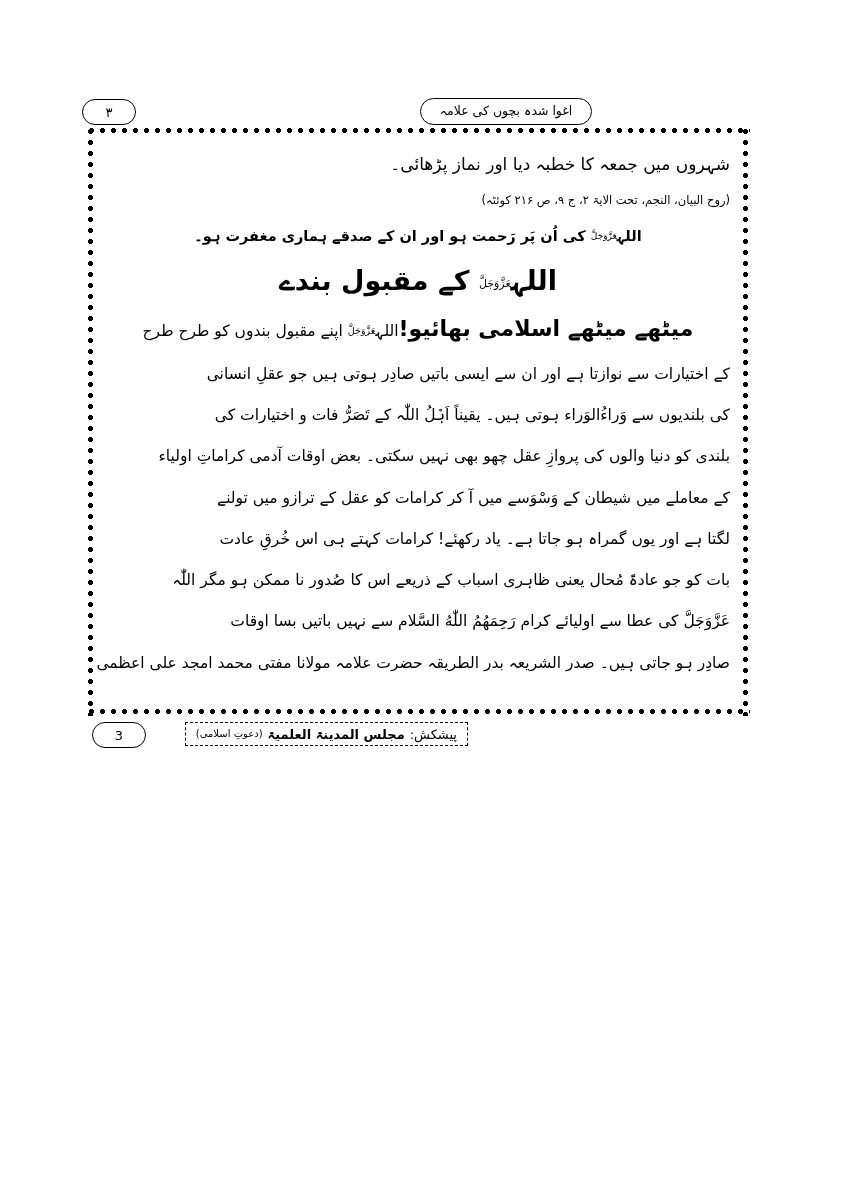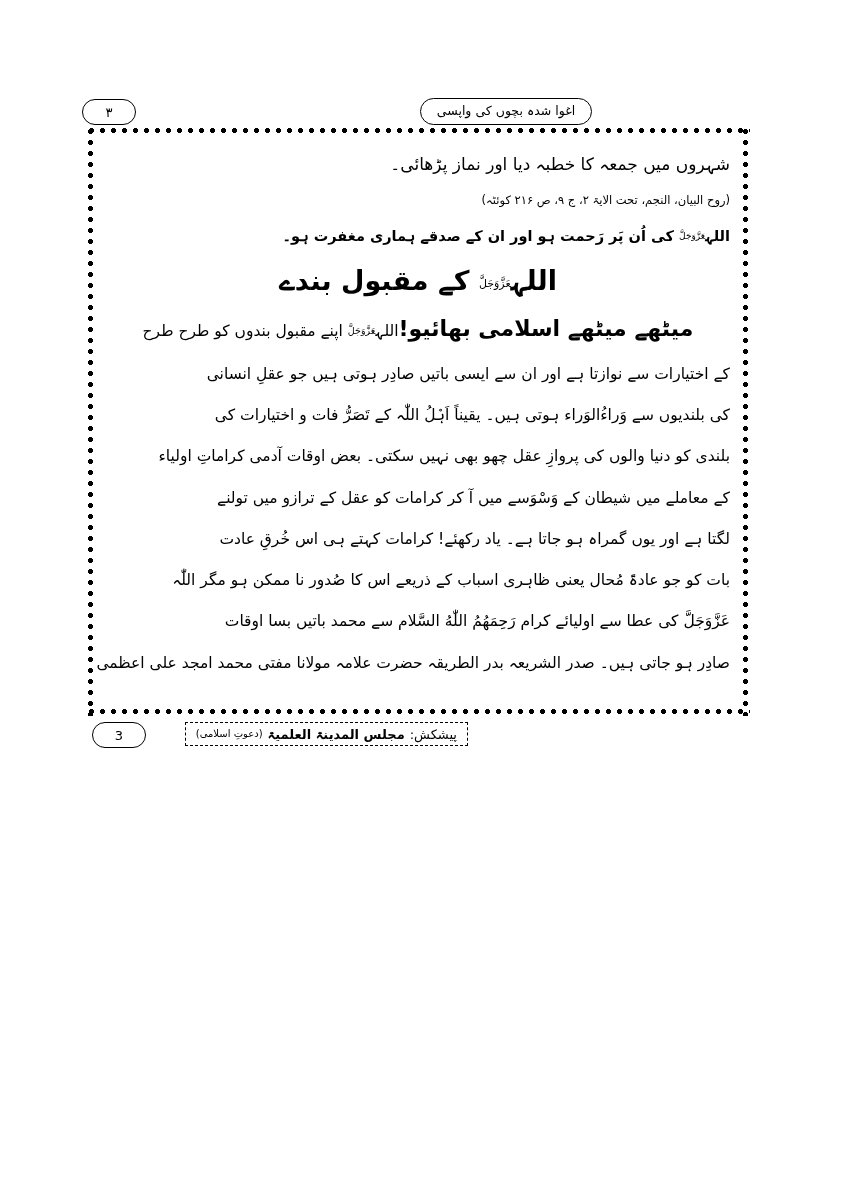--- a/index.html
+++ b/index.html
@@ -142,21 +142,21 @@
     font-size: 11.5px;
     text-align: right;
     padding-top: 10px;
     padding-bottom: 8px;
     line-height: 1.4;
   }
 
   .dua-bold {
     font-size: 14.5px;
     font-weight: bold;
-    text-align: right;
+    text-align: center;
     padding-top: 10px;
     padding-bottom: 6px;
     letter-spacing: 0.1px;
     line-height: 1.5;
   }
   .dua-bold .sup {
     font-size: 9px;
     font-weight: normal;
     vertical-align: 0.25em;
   }
@@ -236,21 +236,21 @@
   .imprint .org-sub { font-size: 10px; }
 </style>
 </head>
 <body>
 
 <div id="page-sheet">
   <div id="book-block">
 
     <div class="head-row">
       <div class="page-pill top-left">۳</div>
-      <div class="chapter-pill">اغوا شدہ بچوں کی واپسی</div>
+      <div class="chapter-pill">اغوا شدہ بچوں کی علامہ</div>
     </div>
 
     <div class="frame">
       <div class="frame-edge edge-h edge-top"></div>
       <div class="frame-edge edge-h edge-bottom"></div>
       <div class="frame-edge edge-v edge-left"></div>
       <div class="frame-edge edge-v edge-right"></div>
 
       <div class="content">
 
@@ -279,21 +279,21 @@
         <div class="line body-line">کی بلندیوں سے وَراءُالوَراء ہوتی ہیں۔ یقیناً اَہْلُ اللّٰہ کے تَصَرُّ فات و اختیارات کی</div>
 
         <div class="line body-line">بلندی کو دنیا والوں کی پروازِ عقل چھو بھی نہیں سکتی۔ بعض اوقات آدمی کراماتِ اولیاء</div>
 
         <div class="line body-line">کے معاملے میں شیطان کے وَسْوَسے میں آ کر کرامات کو عقل کے ترازو میں تولنے</div>
 
         <div class="line body-line">لگتا ہے اور یوں گمراہ ہو جاتا ہے۔ یاد رکھئے! کرامات کہتے ہی اس خُرقِ عادت</div>
 
         <div class="line body-line">بات کو جو عادۃً مُحال یعنی ظاہری اسباب کے ذریعے اس کا صُدور نا ممکن ہو مگر اللّٰہ</div>
 
-        <div class="line body-line">عَزَّوَجَلَّ کی عطا سے اولیائے کرام رَحِمَهُمُ اللّٰهُ السَّلام سے محمد باتیں بسا اوقات</div>
+        <div class="line body-line">عَزَّوَجَلَّ کی عطا سے اولیائے کرام رَحِمَهُمُ اللّٰهُ السَّلام سے نہیں باتیں بسا اوقات</div>
 
         <div class="line body-line">صادِر ہو جاتی ہیں۔ صدر الشریعہ بدر الطریقہ حضرت علامہ مولانا مفتی محمد امجد علی اعظمی</div>
 
       </div>
     </div>
 
     <div class="foot-row">
       <div class="page-pill bottom-left">3</div>
       <div class="imprint">
         <span class="label">پیشکش:</span>

